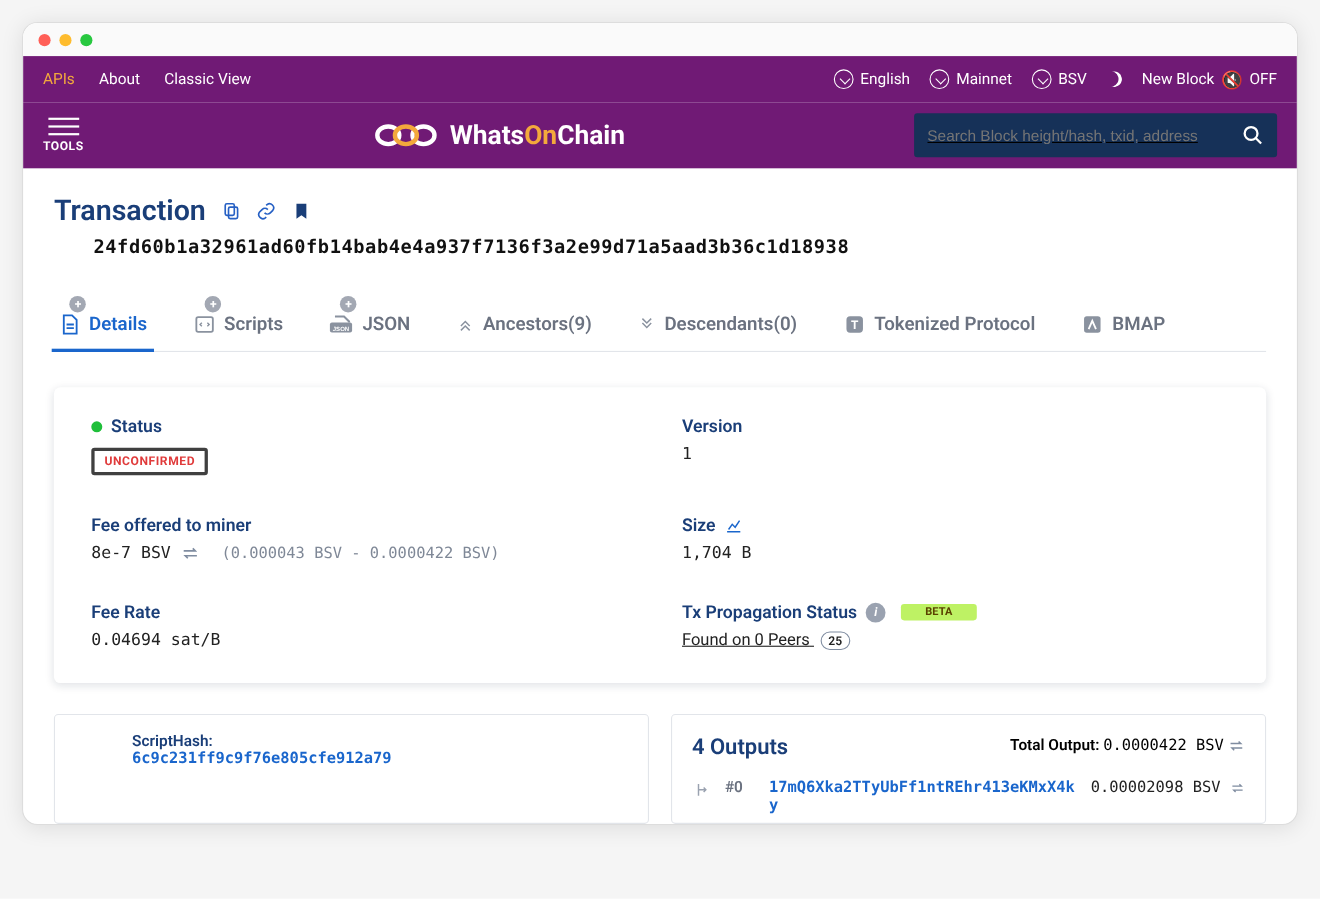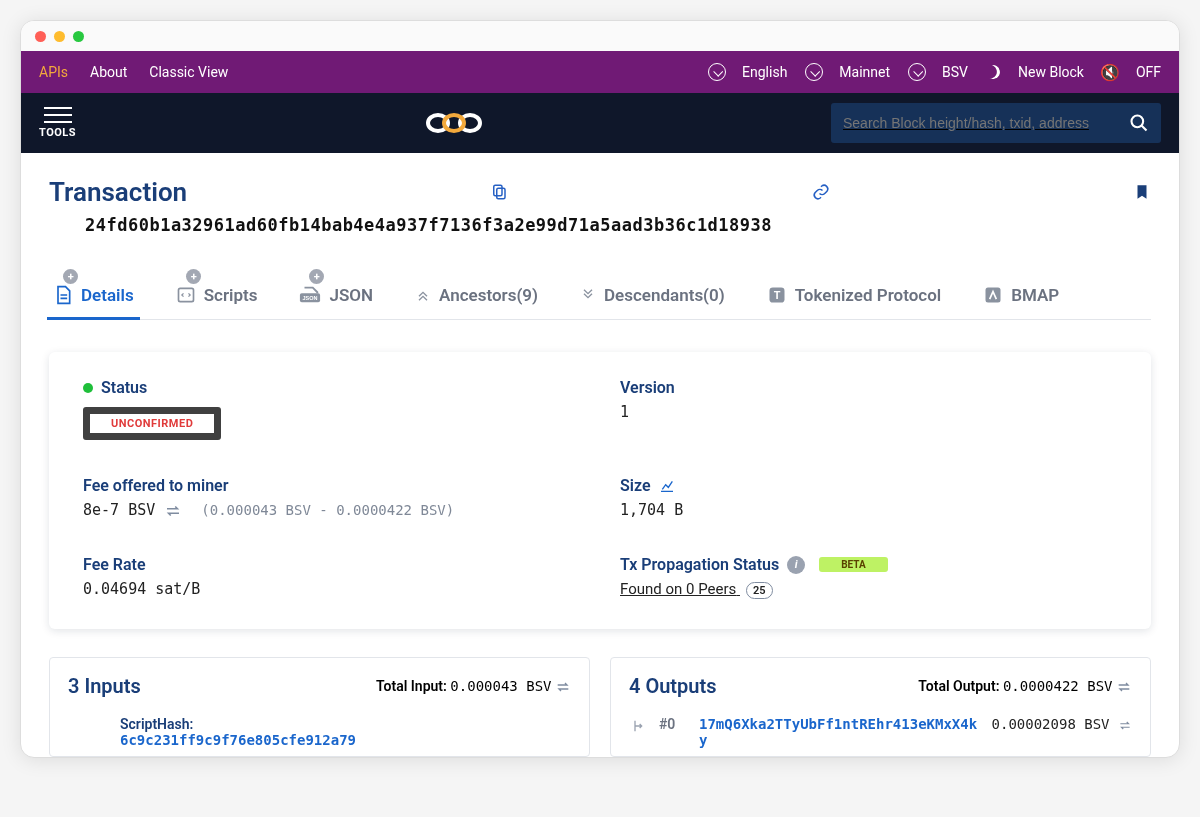--- a/index.html
+++ b/index.html
@@ -36,34 +36,34 @@
     align-items: center;
     padding: 0 18px;
     height: 42px;
     font-size: 14px;
     color: #fff;
   }
   .topnav .left { display: flex; gap: 22px; }
   .topnav .left a { color: #fff; text-decoration: none; }
   .topnav .left a.active { color: #f3a93c; }
   .topnav .right { margin-left: auto; display: flex; align-items: center; gap: 18px; }
-  .topnav .dd { display: flex; align-items: center; gap: 16px; cursor: pointer; }
+  .topnav .dd { display: flex; align-items: center; gap: 6px; cursor: pointer; }
   .chev-down-circle {
     width: 18px; height: 18px; border: 1.5px solid #fff; border-radius: 50%;
     display: inline-flex; align-items: center; justify-content: center;
   }
   .chev-down-circle::after {
     content: ""; width: 6px; height: 6px; border-right: 1.5px solid #fff;
     border-bottom: 1.5px solid #fff; transform: rotate(45deg) translateY(-1px);
   }
   .moon { display:inline-block; width:14px; height:14px; border-radius:50%; box-shadow: inset -3px -1px 0 0 #fff; transform: rotate(-15deg);}
   .sound-off { font-size: 16px; }
 
   .header2 {
-    background: #0f172a;
+    background: #701a75;
     height: 60px;
     display: flex;
     align-items: center;
     padding: 0 18px;
     gap: 20px;
   }
   .tools {
     color: #fff; font-size: 11px; font-weight: 700; letter-spacing: 0.5px;
     display: flex; flex-direction: column; align-items: center; cursor: pointer;
   }
@@ -87,21 +87,21 @@
     text-decoration: underline;
   }
   .searchbar input {
     background: transparent; border: none; outline: none;
     color: #c7d4e9; font-size: 14px; flex: 1;
   }
   .searchbar .mag { color: #fff; }
 
   .content { padding: 24px 28px 0; }
   .tx-title-row {
-    display: flex; align-items: center; gap: 14px; margin-bottom: 8px; justify-content: space-between;
+    display: flex; align-items: center; gap: 14px; margin-bottom: 8px;
   }
   .tx-title {
     color: #1a3e78; font-size: 26px; font-weight: 600;
   }
   .icon-btn { width: 18px; height: 18px; color: #2660c4; cursor: pointer; }
   .txid {
     font-family: ui-monospace, Menlo, Consolas, monospace;
     font-size: 17px; letter-spacing: 0.5px;
     color: #111; font-weight: 600;
     word-break: break-all;
@@ -149,23 +149,23 @@
     color: #1a3e78; font-size: 16px; font-weight: 600;
     display: flex; align-items: center; gap: 8px;
     margin-bottom: 6px;
   }
   .field .value {
     font-family: ui-monospace, Menlo, Consolas, monospace;
     font-size: 15px; color: #222;
   }
   .status-dot { width: 10px; height: 10px; background: #1fbf3a; border-radius: 50%; }
   .status-badge {
-    display: inline-block; border: 7px solid #404040; color: #e03b3b;
+    display: inline-block; border: 3px solid #404040; color: #e03b3b;
     font-size: 11px; font-weight: 700; letter-spacing: 0.5px;
-    padding: 3px 21px; border-radius: 3px; margin-top: 4px;
+    padding: 3px 9px; border-radius: 3px; margin-top: 4px;
   }
   .swap-icon { color: #7f8ca0; }
   .fee-detail { color: #7f8897; font-family: ui-monospace, Menlo, monospace; font-size: 14px; margin-left: 10px;}
   .chart-icon { color: #1a66cc; }
   .info-circ {
     width: 18px; height: 18px; border-radius: 50%; background: #9aa2b0;
     color: #fff; font-size: 11px; font-style: italic; font-weight: bold;
     display: inline-flex; align-items: center; justify-content: center;
   }
   .beta {
@@ -258,20 +258,23 @@
       <span>TOOLS</span>
     </div>
     <div class="brand">
       <svg class="logo-svg" viewBox="0 0 60 28">
         <g fill="none" stroke="#fff" stroke-width="4">
           <ellipse cx="14" cy="14" rx="10" ry="8"></ellipse>
           <ellipse cx="46" cy="14" rx="10" ry="8"></ellipse>
         </g>
         <ellipse cx="30" cy="14" rx="10" ry="8" fill="none" stroke="#f3a93c" stroke-width="4"></ellipse>
       </svg>
+      <span>
+        <span>Whats</span><span class="on">On</span><span>Chain</span>
+      </span>
     </div>
     <div class="searchbar">
       <input type="text" placeholder="Search Block height/hash, txid, address" style="">
       <svg class="mag" width="20" height="20" viewBox="0 0 24 24">
         <circle cx="10" cy="10" r="7" fill="none" stroke="#fff" stroke-width="2.5"></circle>
         <line x1="15" y1="15" x2="21" y2="21" stroke="#fff" stroke-width="2.5"></line>
       </svg>
     </div>
   </div>
 
@@ -395,30 +398,20 @@
         </div>
         <div class="value" style="font-family:inherit;text-decoration:underline;">
           <span>Found on 0 Peers</span>
           <span class="peer-count">25</span>
         </div>
       </div>
     </div>
 
     <div class="io-row">
       <div class="io-box">
-        <div class="io-head">
-          <span class="io-title">3 Inputs</span>
-          <span class="io-total">
-            <span>Total Input:</span>
-            <span class="mono">0.000043 BSV</span>
-            <svg width="16" height="12" viewBox="0 0 24 18" class="swap-icon" style="display:inline; vertical-align:middle;">
-                <path d="M4 6h14l-3-3M20 12H6l3 3" fill="none" stroke="currentColor" stroke-width="2"></path>
-              </svg>
-          </span>
-        </div>
         <div class="in-row">
           <div class="lbl">ScriptHash:</div>
           <div class="hash">6c9c231ff9c9f76e805cfe912a79</div>
         </div>
       </div>
       <div class="io-box">
         <div class="io-head">
           <span class="io-title">4 Outputs</span>
           <span class="io-total">
             <span>Total Output:</span>

